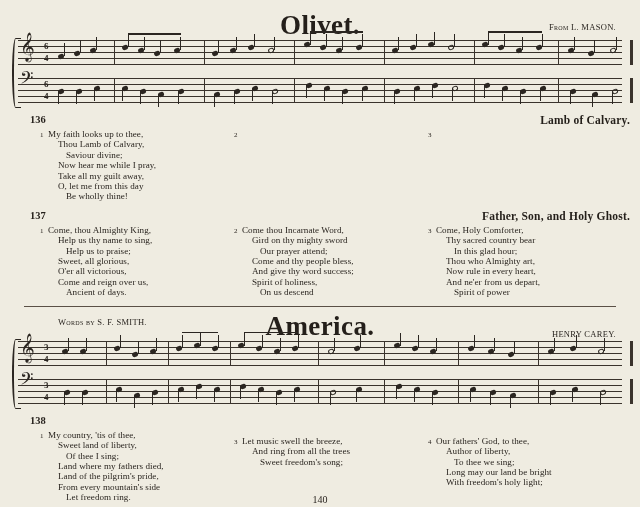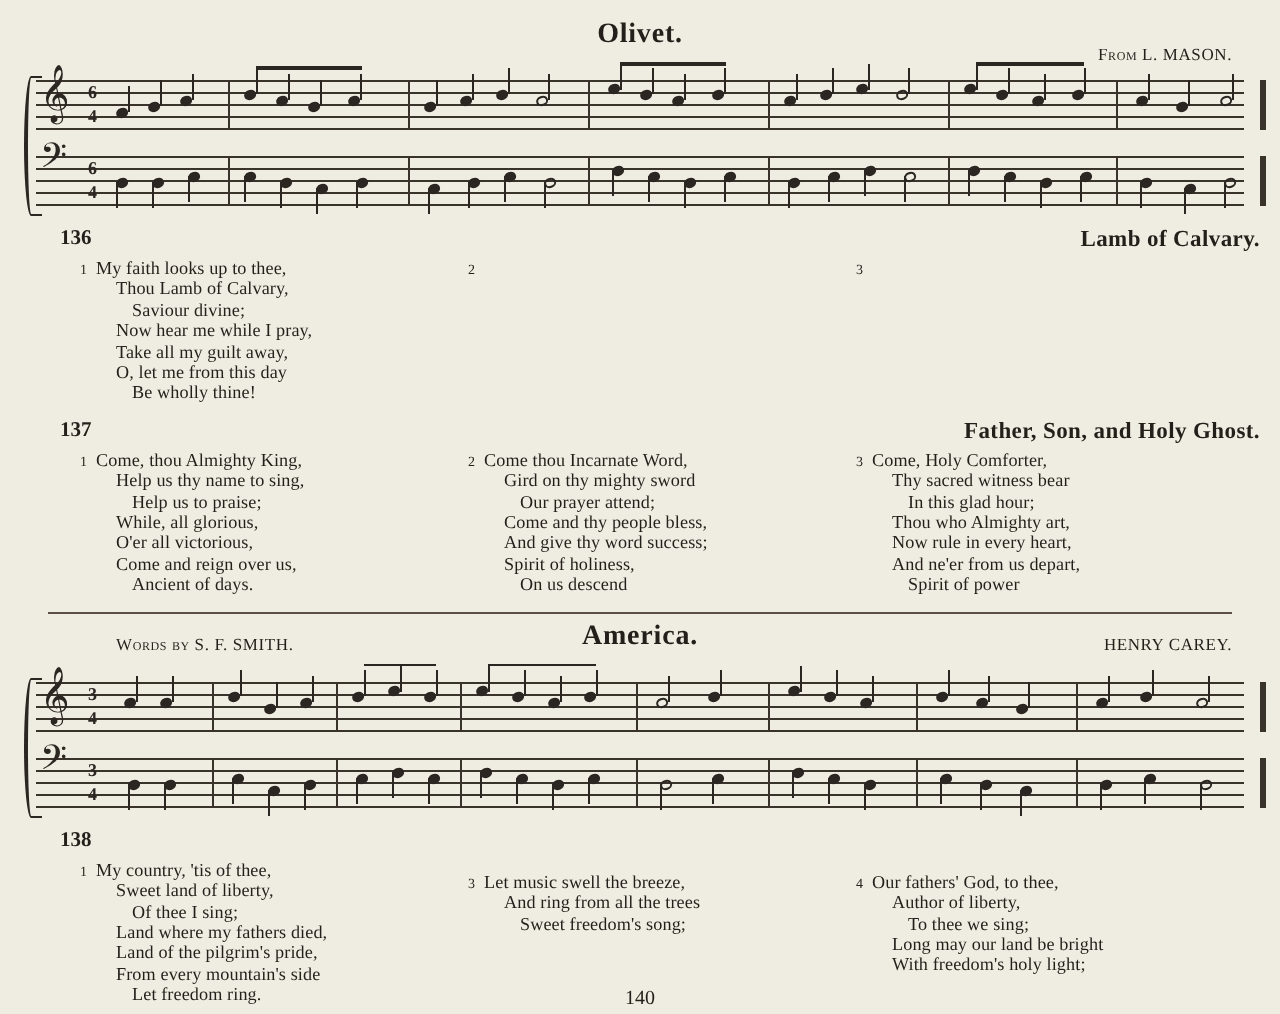--- a/index.html
+++ b/index.html
@@ -18,21 +18,21 @@
     position: relative;
     width: 640px;
     height: 507px;
     box-sizing: border-box;
     padding: 6px 10px;
   }
 
   
   .hymn-title {
     text-align: center;
-    font-size: 14px;
+    font-size: 27px;
     font-weight: bold;
     letter-spacing: 0.4px;
     margin: 4px 0 2px 0;
     font-family: "Liberation Serif", serif;
   }
   .composer-right {
     position: absolute;
     right: 14px;
     font-size: 8.5px;
     letter-spacing: 0.3px;
@@ -413,21 +413,21 @@
         <div class="hymn-name">Father, Son, and Holy Ghost.</div>
       </div>
       <div class="cols">
         <div class="col">
           <div class="verse">
             <div class="vnum">1</div>
             <div class="vlines">
               <div class="vline">Come, thou Almighty King,</div>
               <div class="vline ind1">Help us thy name to sing,</div>
               <div class="vline ind2">Help us to praise;</div>
-              <div class="vline ind1">While, all glorious,</div>
+              <div class="vline ind1">Sweet, all glorious,</div>
               <div class="vline ind1">O'er all victorious,</div>
               <div class="vline ind1">Come and reign over us,</div>
               <div class="vline ind2">Ancient of days.</div>
             </div>
           </div>
         </div>
         <div class="col">
           <div class="verse">
             <div class="vnum">2</div>
             <div class="vlines">
@@ -439,40 +439,40 @@
               <div class="vline ind1">Spirit of holiness,</div>
               <div class="vline ind2">On us descend</div>
             </div>
           </div>
         </div>
         <div class="col">
           <div class="verse">
             <div class="vnum">3</div>
             <div class="vlines">
               <div class="vline">Come, Holy Comforter,</div>
-              <div class="vline ind1">Thy sacred witness bear</div>
+              <div class="vline ind1">Thy sacred country bear</div>
               <div class="vline ind2">In this glad hour;</div>
               <div class="vline ind1">Thou who Almighty art,</div>
               <div class="vline ind1">Now rule in every heart,</div>
               <div class="vline ind1">And ne'er from us depart,</div>
               <div class="vline ind2">Spirit of power</div>
             </div>
           </div>
         </div>
       </div>
     </div>
   </div>
 
   <hr class="rule">
 
   <div>
     <div style="position:relative;height:24px;">
       <div class="hymn-title">America.</div>
       <div class="author-left smallcaps" style="top:6px;">Words by S. F. SMITH.</div>
-      <div class="composer-right smallcaps" style="top:6px;">HENRY CAREY.</div>
+      <div class="composer-right smallcaps" style="top:18px;">HENRY CAREY.</div>
     </div>
 
     <div class="music">
       <div class="brace"></div>
 
       <div class="system">
         <div class="staff">
           <div class="line"></div>
             <div class="line"></div>
             <div class="line"></div>

